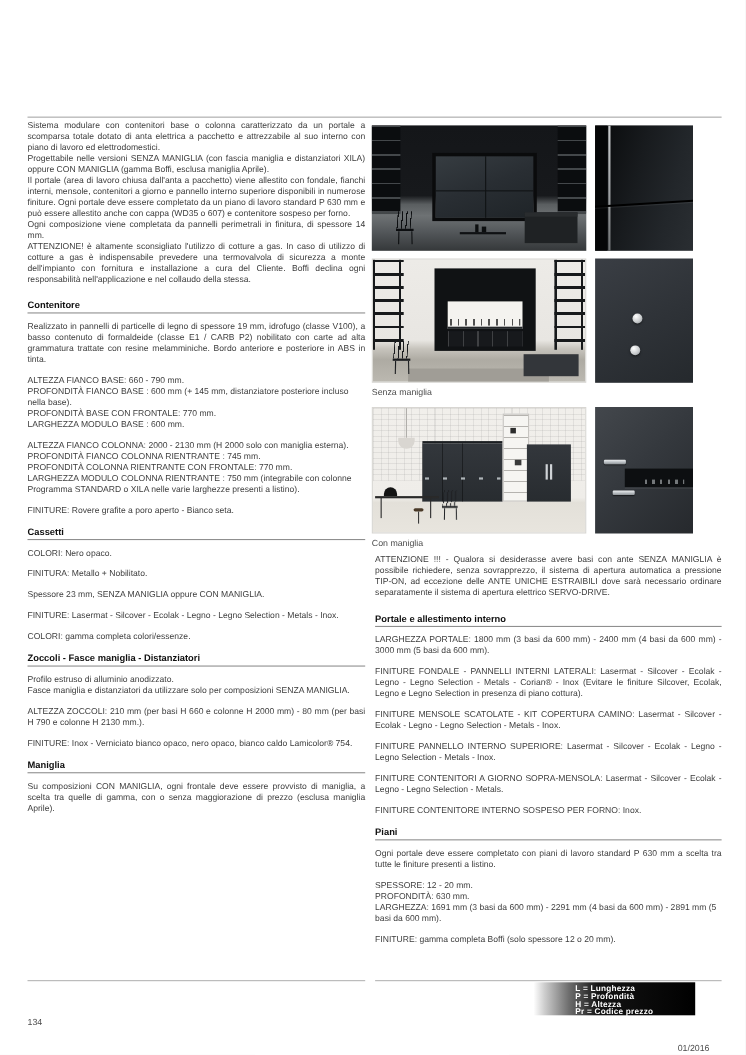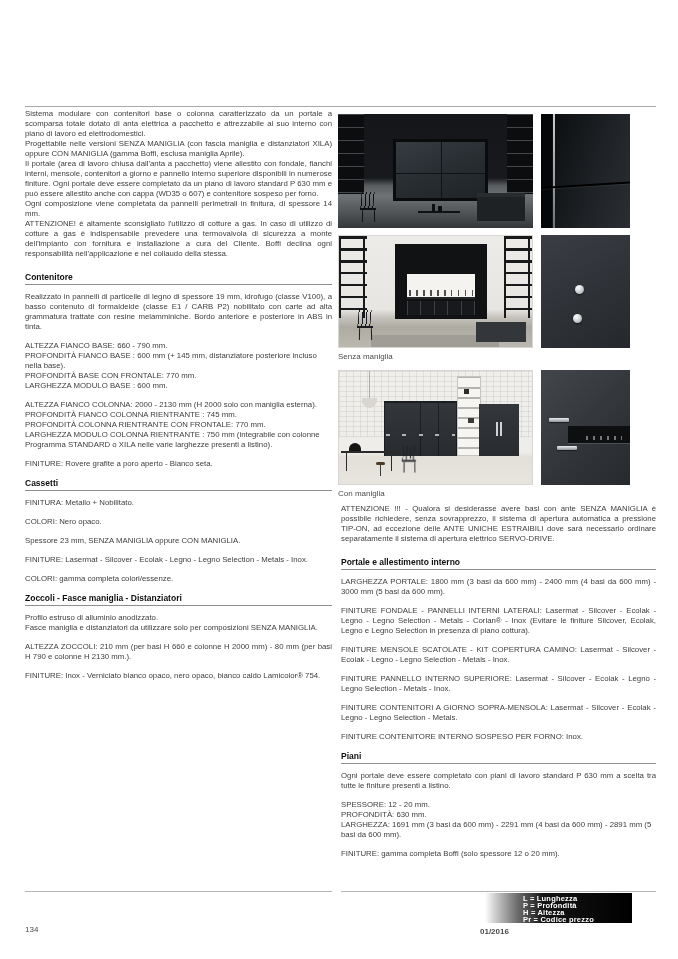--- a/index.html
+++ b/index.html
@@ -123,21 +123,21 @@
   #p6-recess{position:absolute;left:27px;top:56px;width:62px;height:17px;background:#0d0f11;}
   #p6-recess-items{position:absolute;left:18px;bottom:3px;width:36px;height:4px;
     background:repeating-linear-gradient(90deg,rgba(200,205,208,0.55) 0 2px,rgba(0,0,0,0) 2px 7px);}
   #p6-handle2{left:16px;top:76px;width:20px;}
   #p6-drawer-edge{position:absolute;left:27px;top:73px;width:62px;height:1px;background:rgba(255,255,255,0.15);}
   
   #legend{position:absolute;left:485px;top:893px;width:147px;height:30px;box-sizing:border-box;
     padding:1.5px 0 0 38px;background:linear-gradient(90deg,#ffffff 0%,#cccccc 7%,#6d6d6d 22%,#141414 40%,#000000 100%);}
   .legend-line{font-size:7.5px;line-height:7.2px;font-weight:bold;color:#ffffff;letter-spacing:0.2px;white-space:nowrap;}
   #page-num{position:absolute;left:25px;top:925px;font-size:8px;color:#4b4b4b;}
-  #date{position:absolute;left:480px;top:927px;width:165px;font-size:8px;color:#4b4b4b;font-weight:bold;}
+  #date{position:absolute;left:480px;top:948px;width:165px;text-align:right;font-size:8px;color:#4b4b4b;}
 </style>
 </head>
 <body>
 
 <div class="page">
 
 
   <div class="rule" id="rule-top"></div>
 
   <div class="col" id="left-col">
@@ -158,38 +158,42 @@
 LARGHEZZA MODULO BASE : 600 mm.</p>
       <p class="pre blk">ALTEZZA FIANCO COLONNA: 2000 - 2130 mm (H 2000 solo con maniglia esterna).
 PROFONDITÀ FIANCO COLONNA RIENTRANTE : 745 mm.
 PROFONDITÀ COLONNA RIENTRANTE CON FRONTALE: 770 mm.
 LARGHEZZA MODULO COLONNA RIENTRANTE : 750 mm (integrabile con colonne Programma STANDARD o XILA nelle varie larghezze presenti a listino).</p>
       <p class="blk">FINITURE: Rovere grafite a poro aperto - Bianco seta.</p>
     </section>
 
     <section>
       <h3 class="sec-h">Cassetti</h3>
+      <p class="blk">COLORI: Nero opaco.</p>
       <p class="blk">FINITURA: Metallo + Nobilitato.</p>
-      <p class="blk">COLORI: Nero opaco.</p>
     </section>
 
     <section>
       <p class="blk">Spessore 23 mm, SENZA MANIGLIA oppure CON MANIGLIA.</p>
       <p class="blk">FINITURE: Lasermat - Silcover - Ecolak - Legno - Legno Selection - Metals - Inox.</p>
       <p class="blk">COLORI: gamma completa colori/essenze.</p>
     </section>
 
     <section>
       <h3 class="sec-h">Zoccoli - Fasce maniglia - Distanziatori</h3>
       <p class="pre blk">Profilo estruso di alluminio anodizzato.
 Fasce maniglia e distanziatori da utilizzare solo per composizioni SENZA MANIGLIA.</p>
       <p class="j blk">ALTEZZA ZOCCOLI: 210 mm (per basi H 660 e colonne H 2000 mm) - 80 mm (per basi H 790 e colonne H 2130 mm.).</p>
       <p class="blk">FINITURE: Inox - Verniciato bianco opaco, nero opaco, bianco caldo Lamicolor® 754.</p>
     </section>
 
+    <section>
+      <h3 class="sec-h">Maniglia</h3>
+      <p class="j blk">Su composizioni CON MANIGLIA, ogni frontale deve essere provvisto di maniglia, a scelta tra quelle di gamma, con o senza maggiorazione di prezzo (esclusa maniglia Aprile).</p>
+    </section>
   </div>
 
   <div class="photo" id="photo1">
     <div class="shelf-dark" id="p1-shelf-left"></div>
     <div class="shelf-dark" id="p1-shelf-right"></div>
     <div id="p1-portal">
       <div id="p1-seam-h"></div>
       <div id="p1-seam-v"></div>
     </div>
     <div class="chair" id="p1-chair">

